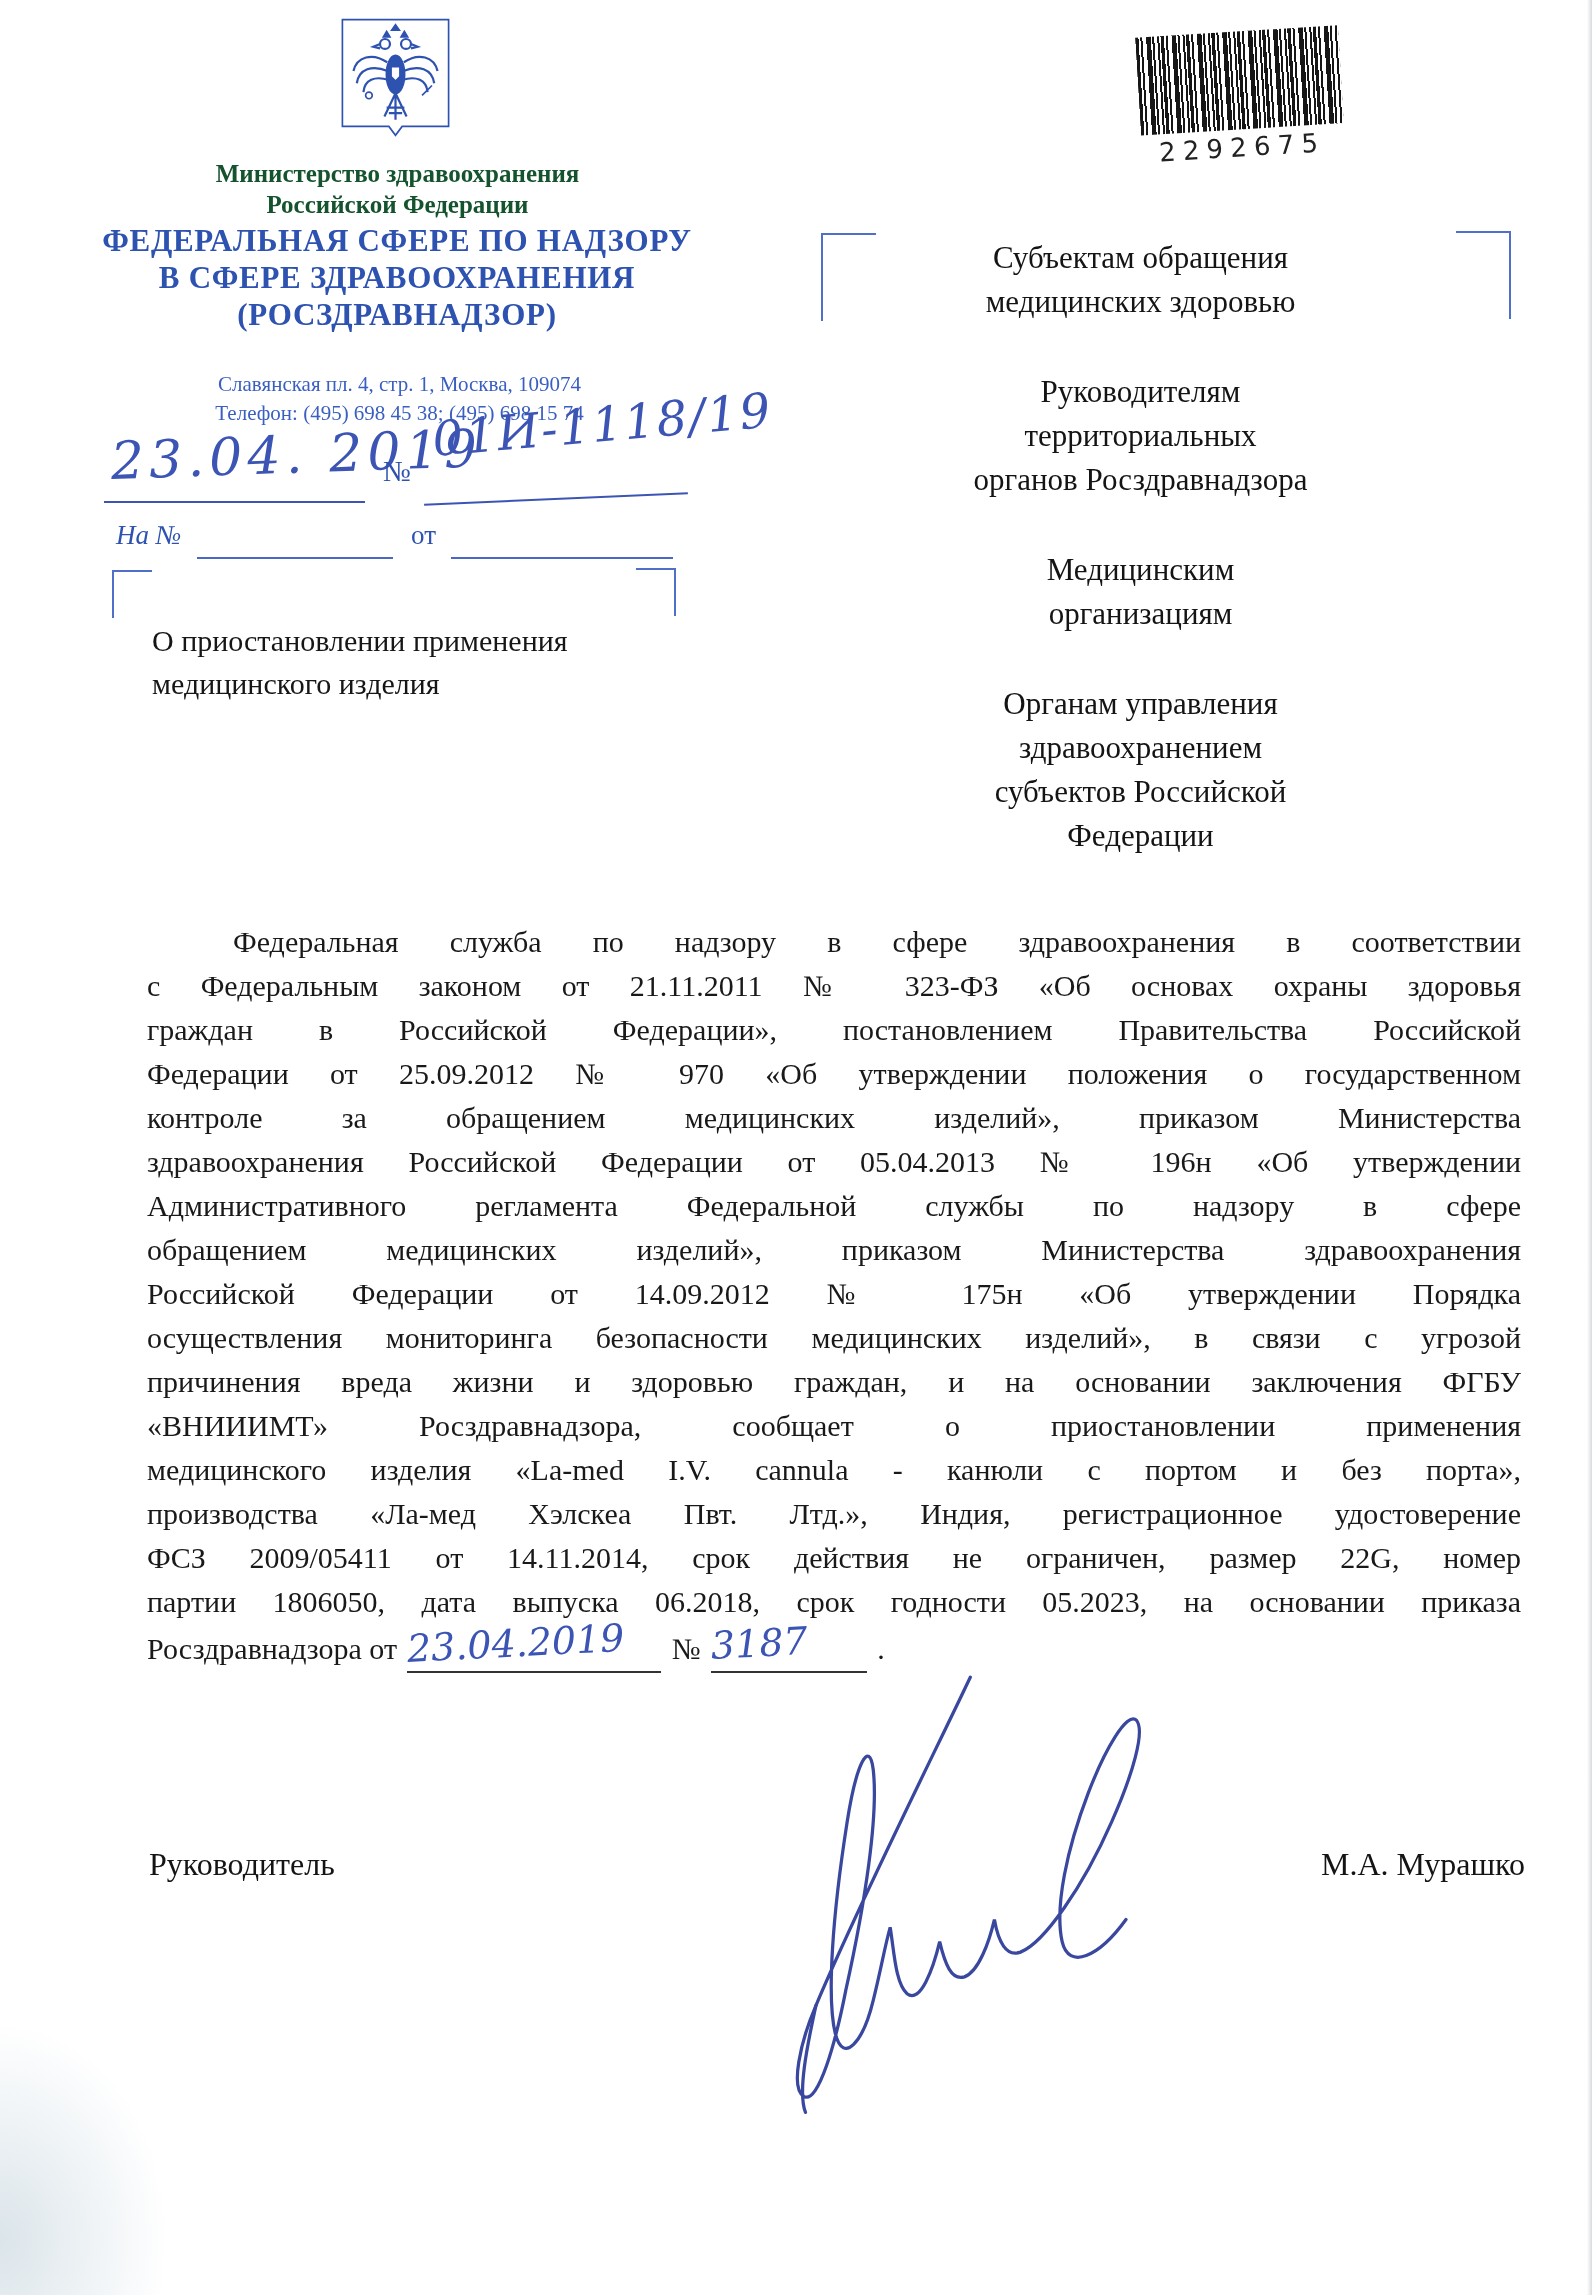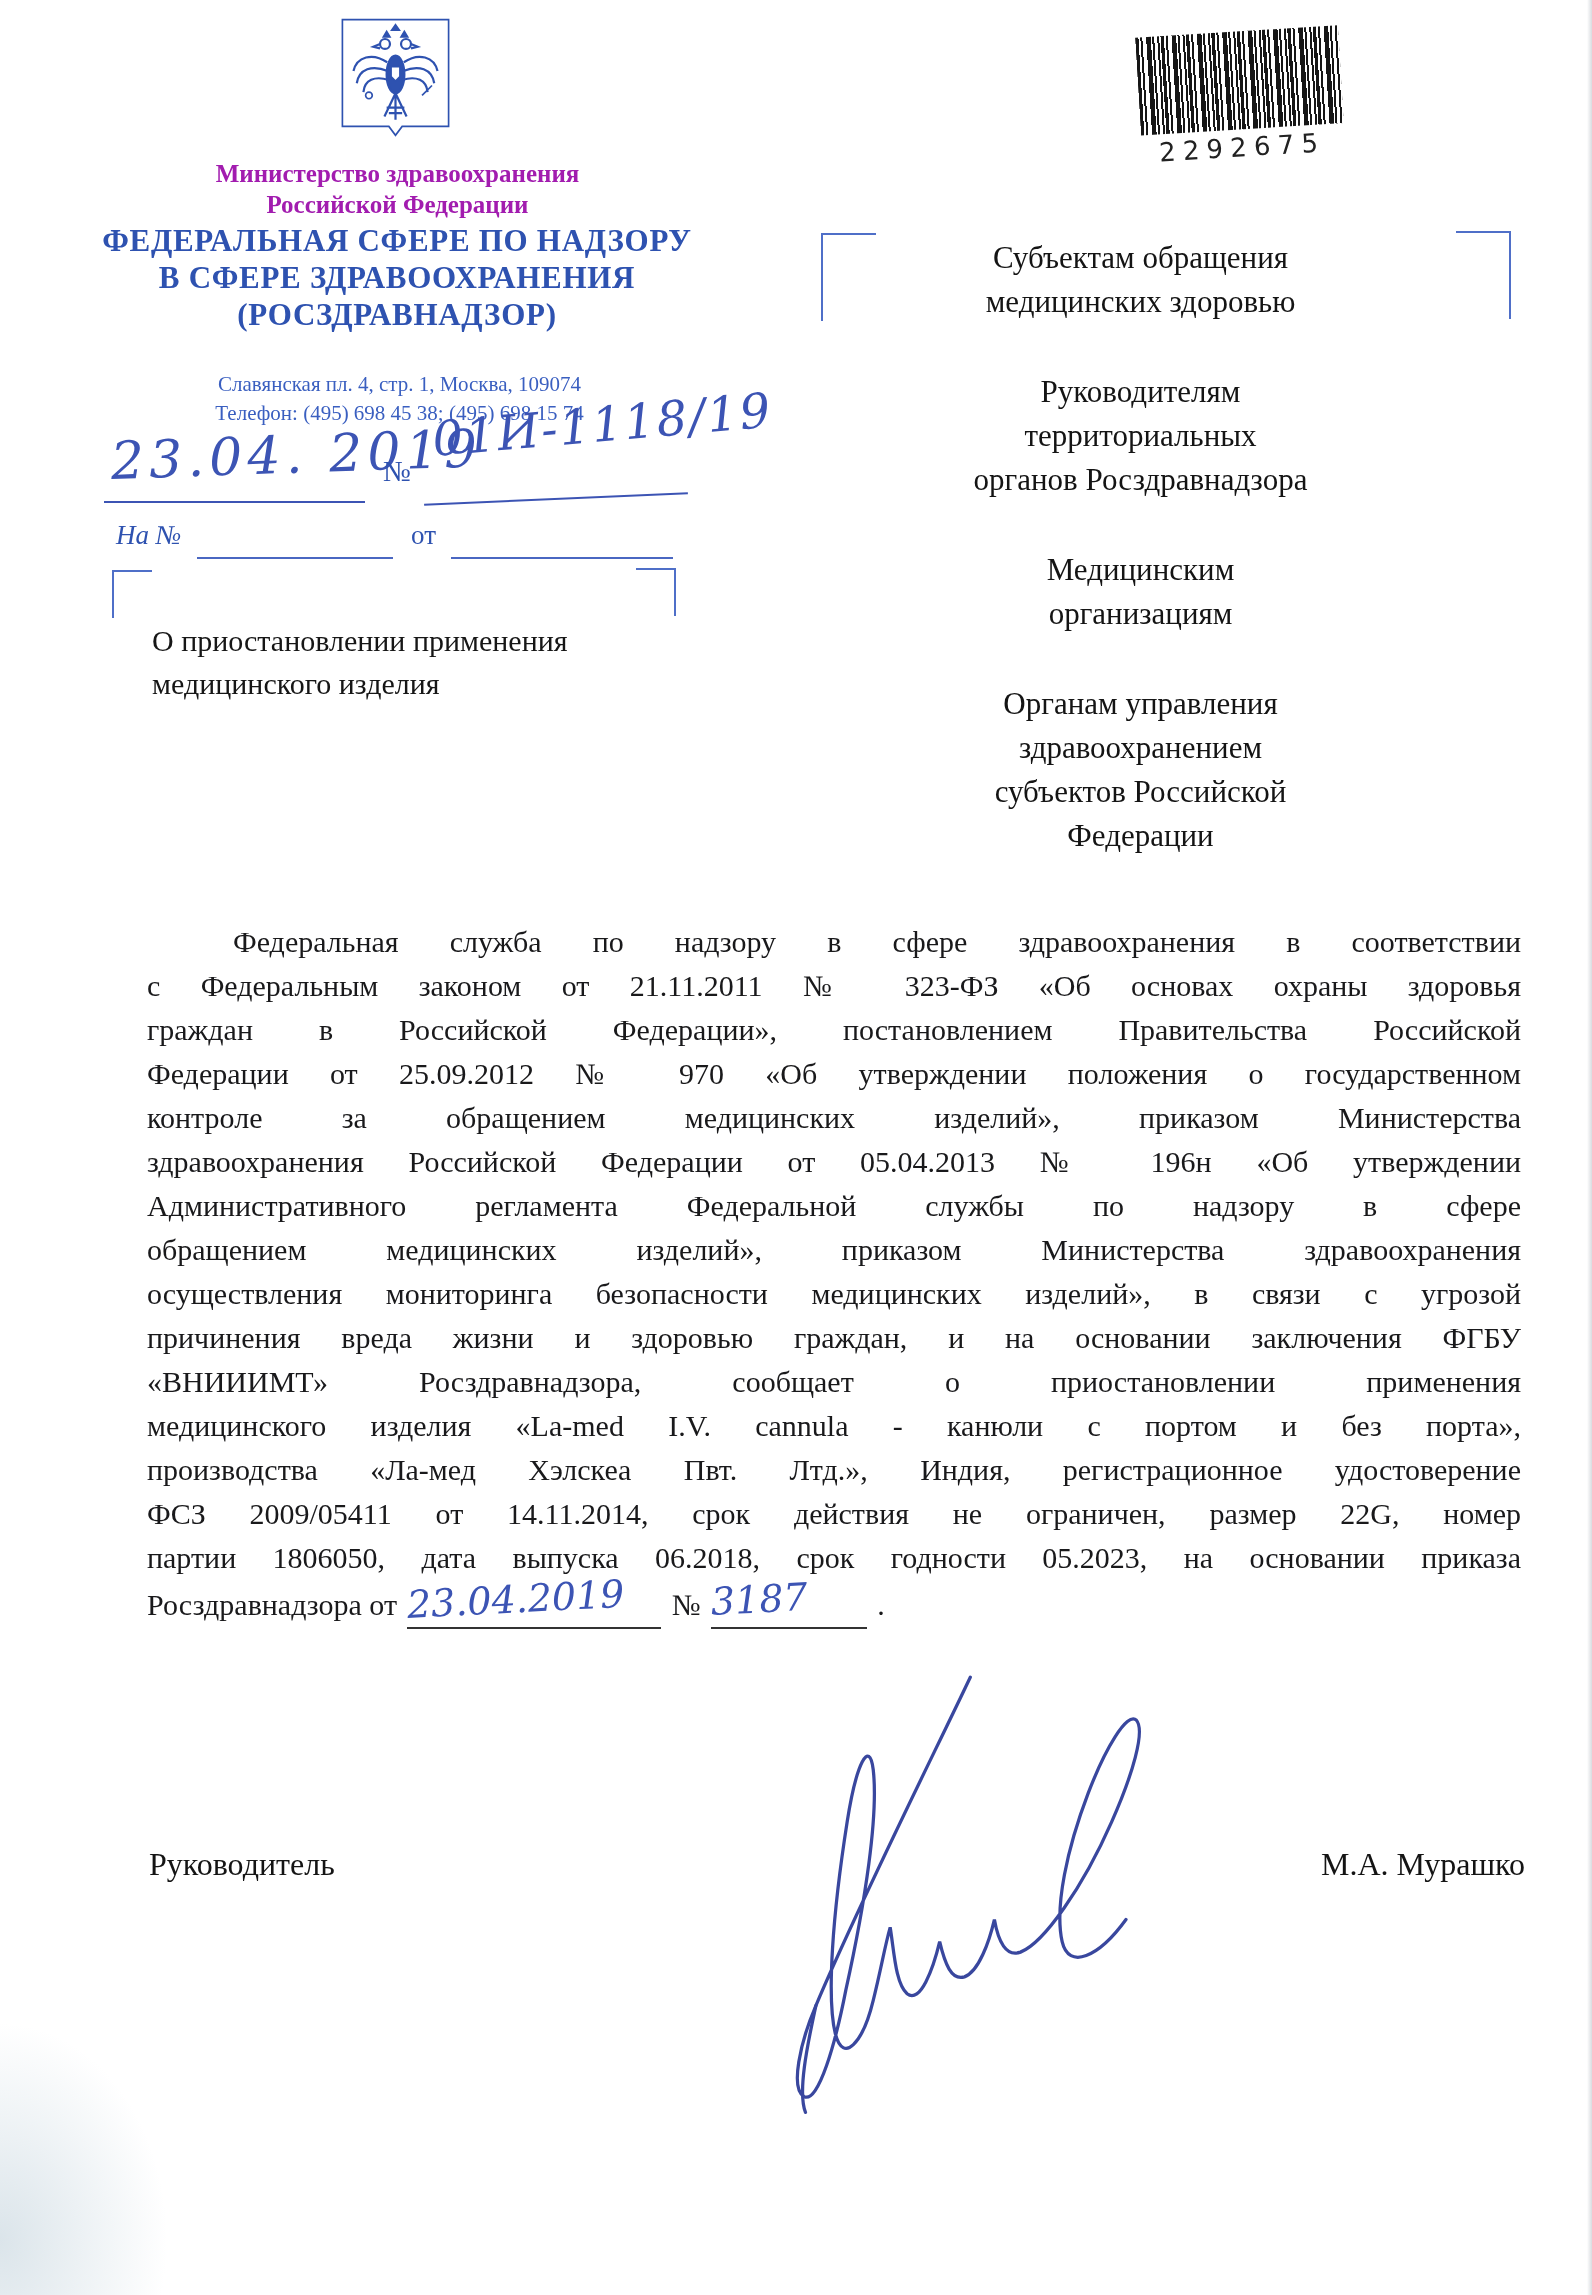--- a/index.html
+++ b/index.html
@@ -17,21 +17,21 @@
   }
   .page::after{
     content:"";position:absolute;left:0;bottom:0;width:169px;height:274px;
     background:radial-gradient(ellipse at 0% 80%, rgba(160,185,200,.38), rgba(160,185,200,0) 70%);
   }
 
   
   .emblem{position:absolute;left:340px;top:18px;width:111px;height:125px;}
   .lh-ministry{
     position:absolute;left:91px;top:158px;width:613px;text-align:center;
-    color:#a21caf;font-weight:bold;font-size:25px;line-height:31px;
+    color:#14532d;font-weight:bold;font-size:25px;line-height:31px;
   }
   .lh-service{
     position:absolute;left:70px;top:222px;width:654px;text-align:center;
     color:#2e52b0;font-weight:bold;font-size:31px;line-height:37px;letter-spacing:0.7px;
   }
   .lh-address{
     position:absolute;left:93px;top:358px;width:613px;text-align:center;
     color:#3a5fc0;font-size:21px;line-height:29px;margin-top:12px;
   }
 
@@ -194,20 +194,21 @@
 
   <div class="body-block">
     <div class="bl first">Федеральная служба по надзору в сфере здравоохранения в соответствии</div>
     <div class="bl">с Федеральным законом от 21.11.2011 № 323-ФЗ «Об основах охраны здоровья</div>
     <div class="bl">граждан в Российской Федерации», постановлением Правительства Российской</div>
     <div class="bl">Федерации от 25.09.2012 № 970 «Об утверждении положения о государственном</div>
     <div class="bl">контроле за обращением медицинских изделий», приказом Министерства</div>
     <div class="bl">здравоохранения Российской Федерации от 05.04.2013 № 196н «Об утверждении</div>
     <div class="bl">Административного регламента Федеральной службы по надзору в сфере</div>
     <div class="bl">обращением медицинских изделий», приказом Министерства здравоохранения</div>
+    <div class="bl">Российской Федерации от 14.09.2012 № 175н «Об утверждении Порядка</div>
     <div class="bl">осуществления мониторинга безопасности медицинских изделий», в связи с угрозой</div>
     <div class="bl">причинения вреда жизни и здоровью граждан, и на основании заключения ФГБУ</div>
     <div class="bl">«ВНИИИМТ» Росздравнадзора, сообщает о приостановлении применения</div>
     <div class="bl">медицинского изделия «La-med I.V. cannula - канюли с портом и без порта»,</div>
     <div class="bl">производства «Ла-мед Хэлскеа Пвт. Лтд.», Индия, регистрационное удостоверение</div>
     <div class="bl">ФСЗ 2009/05411 от 14.11.2014, срок действия не ограничен, размер 22G, номер</div>
     <div class="bl">партии 1806050, дата выпуска 06.2018, срок годности 05.2023, на основании приказа</div>
     <div class="bl last">
       <span>Росздравнадзора от</span><span class="fill fill-date"><span class="hw-small">23.04.2019</span></span><span>№</span><span class="fill fill-num"><span class="hw-small">3187</span></span><span>.</span>
     </div>

